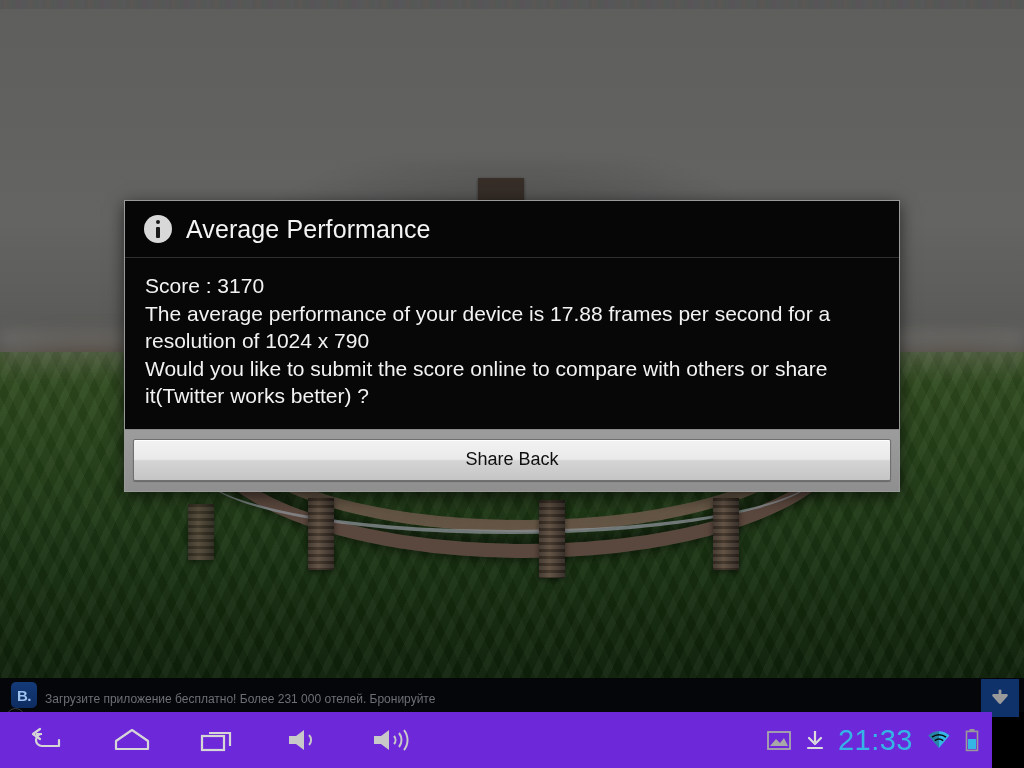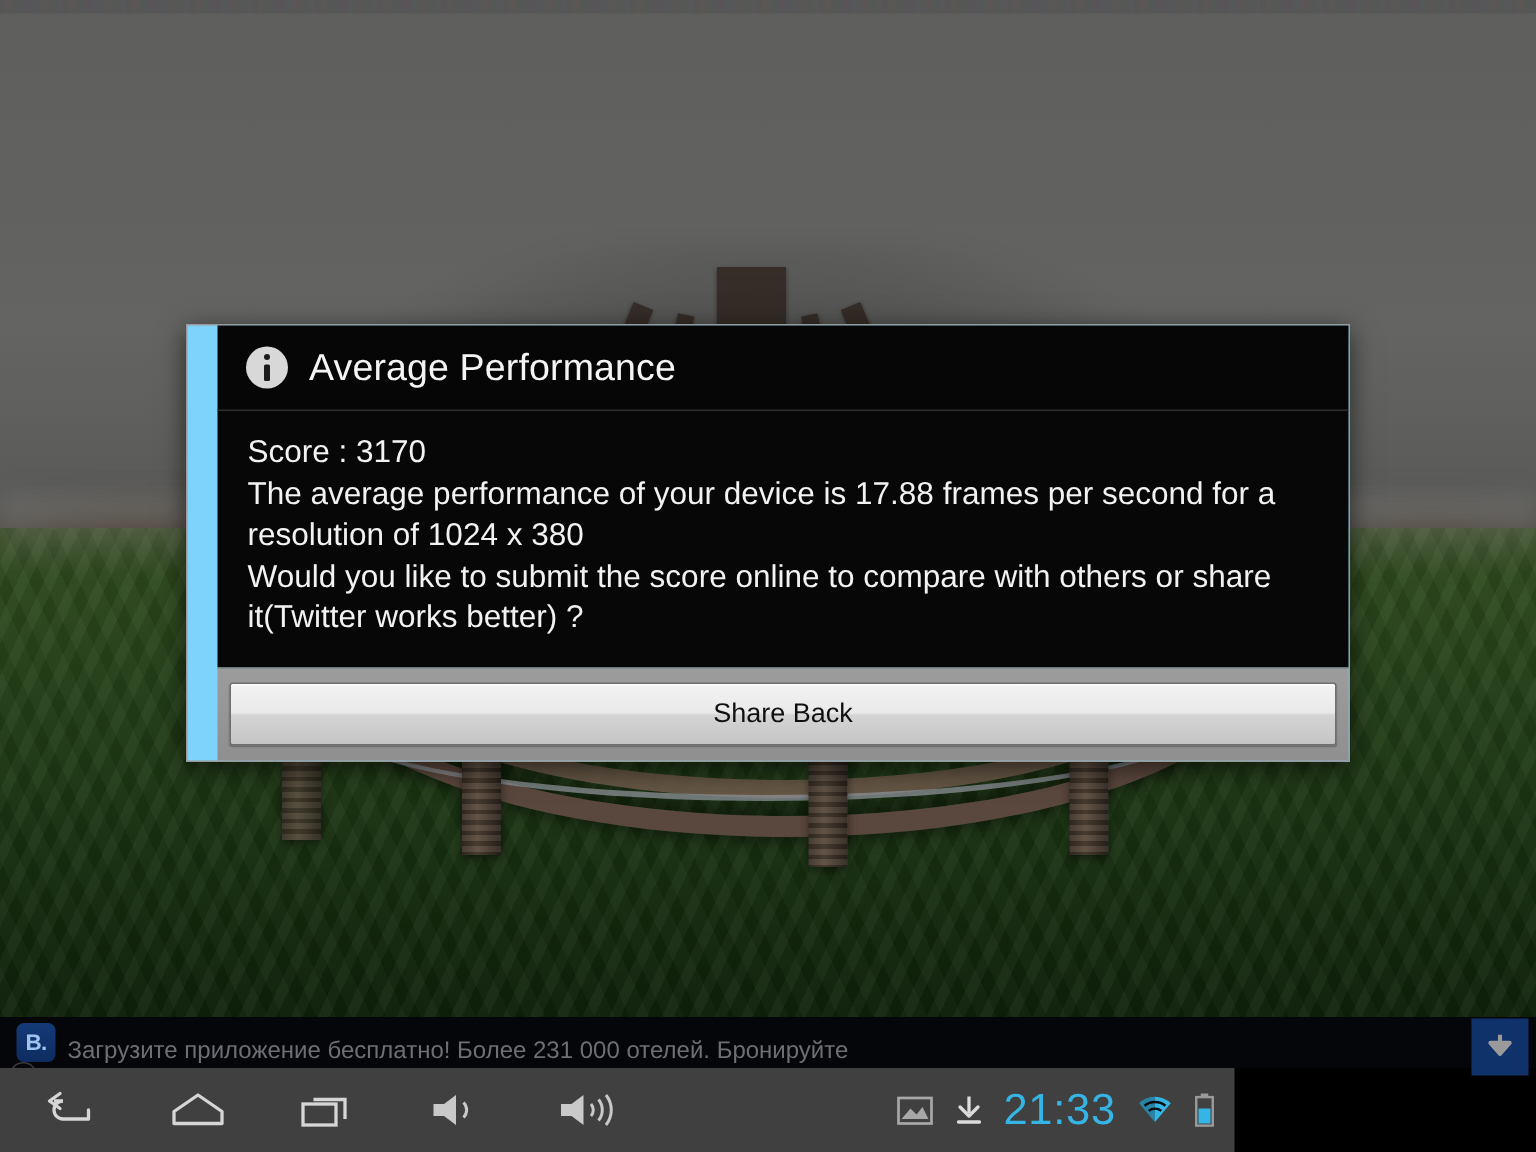--- a/index.html
+++ b/index.html
@@ -181,27 +181,26 @@
     width: 600px;
     height: 360px;
     background: radial-gradient(ellipse at 50% 50%, rgba(0,0,0,.34) 0%, rgba(0,0,0,.12) 58%, rgba(0,0,0,0) 78%);
     filter: blur(5px);
   }
 
   
   .dialog {
     position: absolute;
     left: 124px;
-    top: 216px;
+    top: 200px;
     width: 776px;
-    background: #7dd3fc;
+    background: #bef264;
     border: 1px solid #9a9a9a;
     box-shadow: 0 4px 16px rgba(0,0,0,.6);
     box-sizing: border-box;
-    padding-left: 20px;
   }
   .dialog-title-bar {
     display: flex;
     align-items: center;
     gap: 14px;
     padding: 14px 0 14px 19px;
     background: #060606;
     border-bottom: 1px solid #2e2e2e;
   }
   .info-icon {
@@ -314,43 +313,43 @@
     display: flex;
     align-items: center;
     justify-content: center;
     font-style: italic;
   }
   .ad-text {
     position: absolute;
     left: 45px;
     top: 692px;
     color: #6d6f74;
-    font-size: 16px;
+    font-size: 12px;
     white-space: nowrap;
   }
   .ad-cta {
     position: absolute;
     right: 5px;
     top: 679px;
     width: 38px;
     height: 38px;
     background: #10326b;
     display: flex;
     align-items: center;
     justify-content: center;
   }
 
   
   .navbar {
     position: absolute;
     left: 0;
     top: 712px;
-    width: 823px;
+    width: 992px;
     height: 56px;
-    background: #404040;
+    background: #6d28d9;
     display: flex;
     align-items: center;
   }
   .nav-left {
     display: flex;
     align-items: center;
     gap: 38px;
     padding-left: 22px;
   }
   .nav-btn {
@@ -415,21 +414,21 @@
 
   <div class="dialog">
 
     <div class="dialog-title-bar">
       <span class="info-icon"></span>
       <span class="dialog-title">Average Performance</span>
     </div>
 
     <div class="dialog-body">
       <p>Score : 3170</p>
-      <p>The average performance of your device is 17.88 frames per second for a resolution of  1024 x 380</p>
+      <p>The average performance of your device is 17.88 frames per second for a resolution of  1024 x 790</p>
       <p>Would you like to submit the score online to compare with others or share it(Twitter works better) ?</p>
     </div>
 
     <div class="dialog-footer">
       <button class="dlg-btn">Share Back</button>
     </div>
   </div>
 
   <div class="ad-banner"></div>
   <div class="ad-logo">B.</div>

